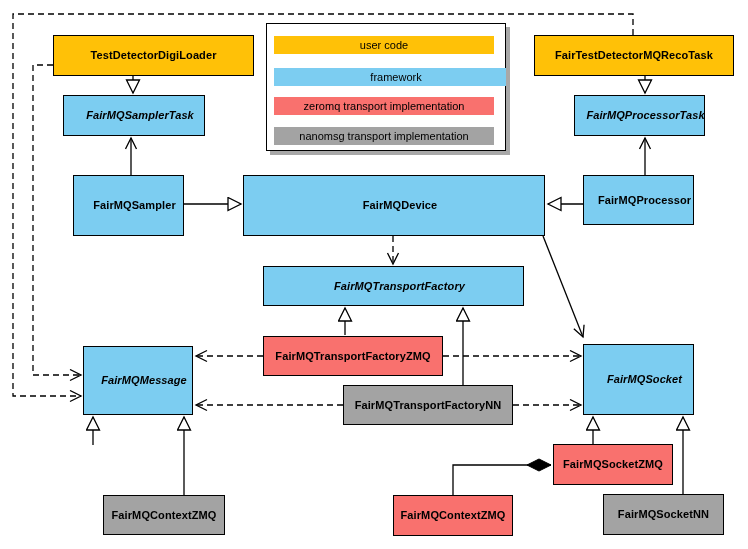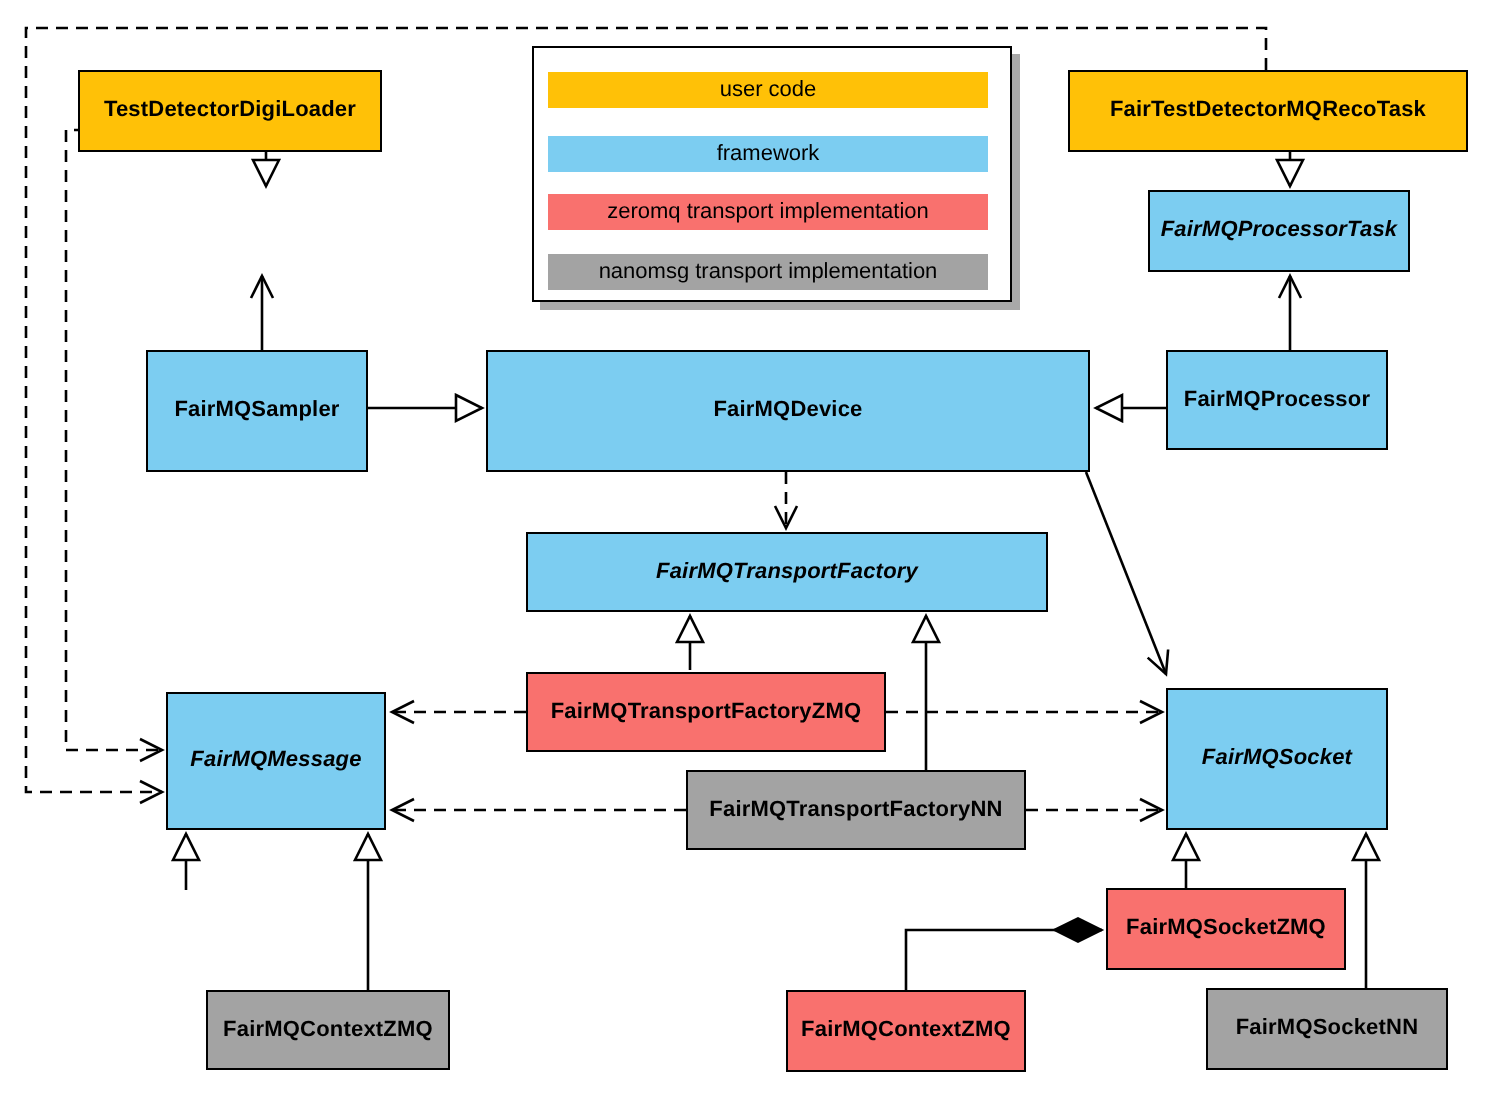--- a/index.html
+++ b/index.html
@@ -8,21 +8,21 @@
     font-family:"Liberation Sans",sans-serif;
   }
   svg.wires{position:absolute;left:0;top:0;pointer-events:none;}
   .node{
     position:absolute;box-sizing:border-box;border:1.3px solid #000;
     display:flex;align-items:center;justify-content:center;text-align:center;
     font-weight:bold;font-size:11px;line-height:1.1;color:#000;letter-spacing:.1px;
   }
   .abstract{font-style:italic;}
   .c-user{background:#FFC107;}
-  .c-framework{background:#7CCDF1;}
+  .c-framework{background:#7CCDF1;padding-left:12px;}
   .c-zeromq{background:#F9716E;}
   .c-nanomsg{background:#a3a3a3;}
   .legend{
     position:absolute;left:266px;top:23px;width:238px;height:126px;
     background:#fff;border:1.3px solid #000;box-shadow:4px 4px 0 #a8a8a8;text-align:right;
   }
   .legend .bar{
     position:absolute;left:7px;width:220px;height:18px;
     display:flex;align-items:center;justify-content:center;
     font-size:11px;font-weight:normal;color:#000;
@@ -74,22 +74,23 @@
     </g>
   </svg>
 
   <div class="legend">
     <div class="bar c-user" style="top:12px">user code</div>
     <div class="bar c-framework" style="top:44px">framework</div>
     <div class="bar c-zeromq" style="top:73px">zeromq transport implementation</div>
     <div class="bar c-nanomsg" style="top:103px">nanomsg transport implementation</div>
   </div>
 
-  <div class="node c-user" style="left:39px;top:35px;width:152px;height:41px">TestDetectorDigiLoader</div>
+  <div class="node c-user" style="left:53px;top:35px;width:201px;height:41px">TestDetectorDigiLoader</div>
   <div class="node c-user" style="left:534px;top:35px;width:200px;height:41px">FairTestDetectorMQRecoTask</div>
+  <div class="node c-framework abstract" style="left:63px;top:95px;width:142px;height:41px">FairMQSamplerTask</div>
   <div class="node c-framework abstract" style="left:574px;top:95px;width:131px;height:41px">FairMQProcessorTask</div>
   <div class="node c-framework" style="left:73px;top:175px;width:111px;height:61px">FairMQSampler</div>
   <div class="node c-framework" style="left:243px;top:175px;width:302px;height:61px">FairMQDevice</div>
   <div class="node c-framework" style="left:583px;top:175px;width:111px;height:50px">FairMQProcessor</div>
   <div class="node c-framework abstract" style="left:263px;top:266px;width:261px;height:40px">FairMQTransportFactory</div>
   <div class="node c-zeromq" style="left:263px;top:336px;width:180px;height:40px">FairMQTransportFactoryZMQ</div>
   <div class="node c-nanomsg" style="left:343px;top:385px;width:170px;height:40px">FairMQTransportFactoryNN</div>
   <div class="node c-framework abstract" style="left:83px;top:346px;width:110px;height:69px">FairMQMessage</div>
   <div class="node c-framework abstract" style="left:583px;top:344px;width:111px;height:71px">FairMQSocket</div>
   <div class="node c-nanomsg" style="left:103px;top:495px;width:122px;height:40px">FairMQContextZMQ</div>

